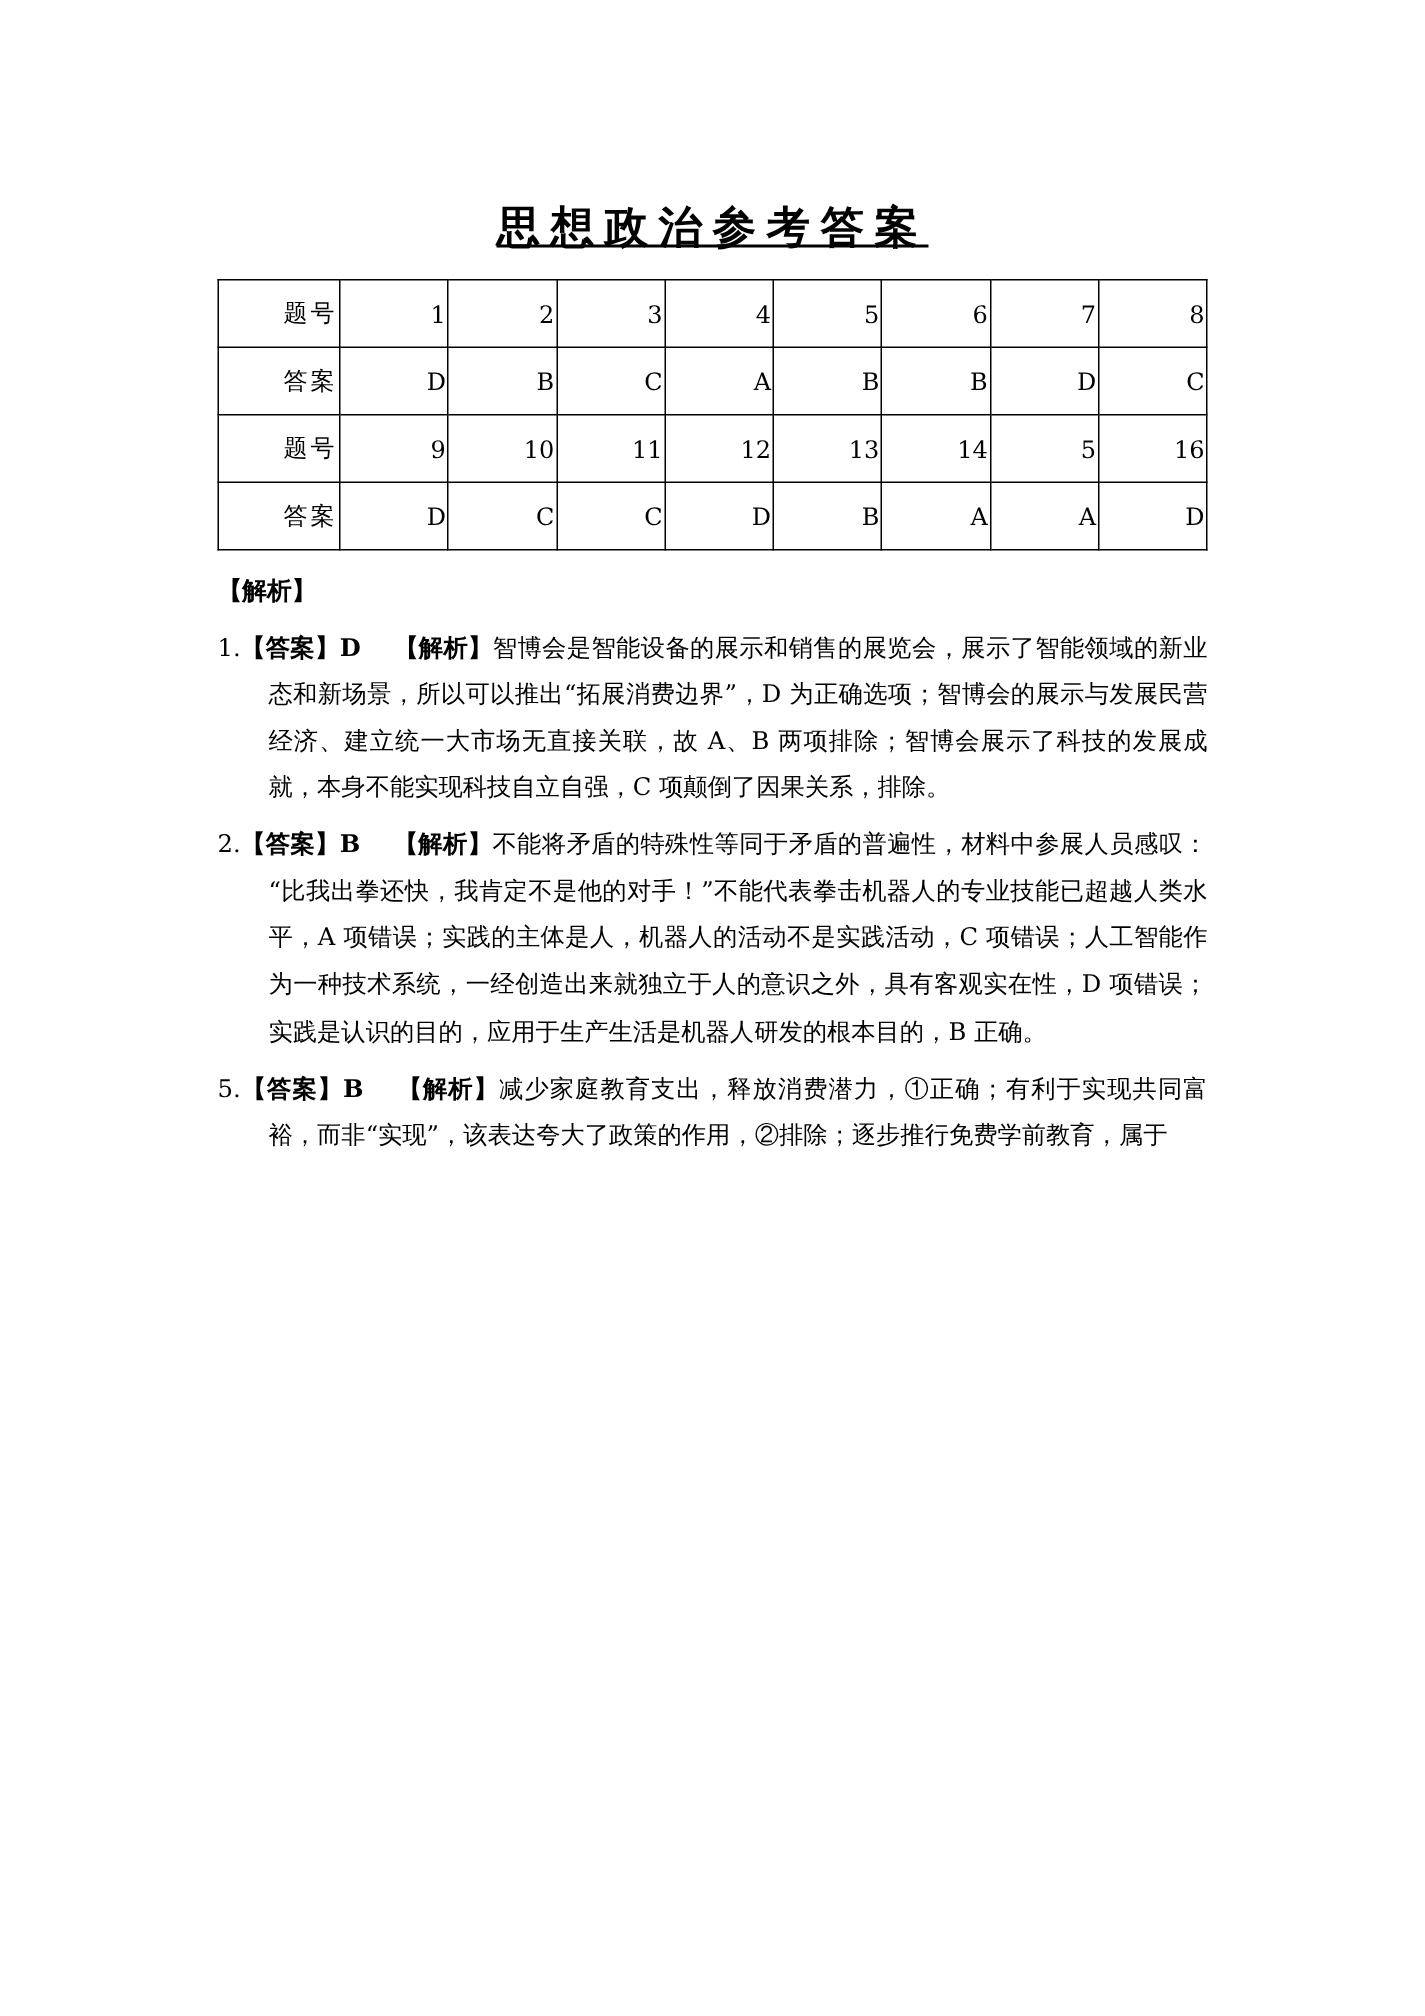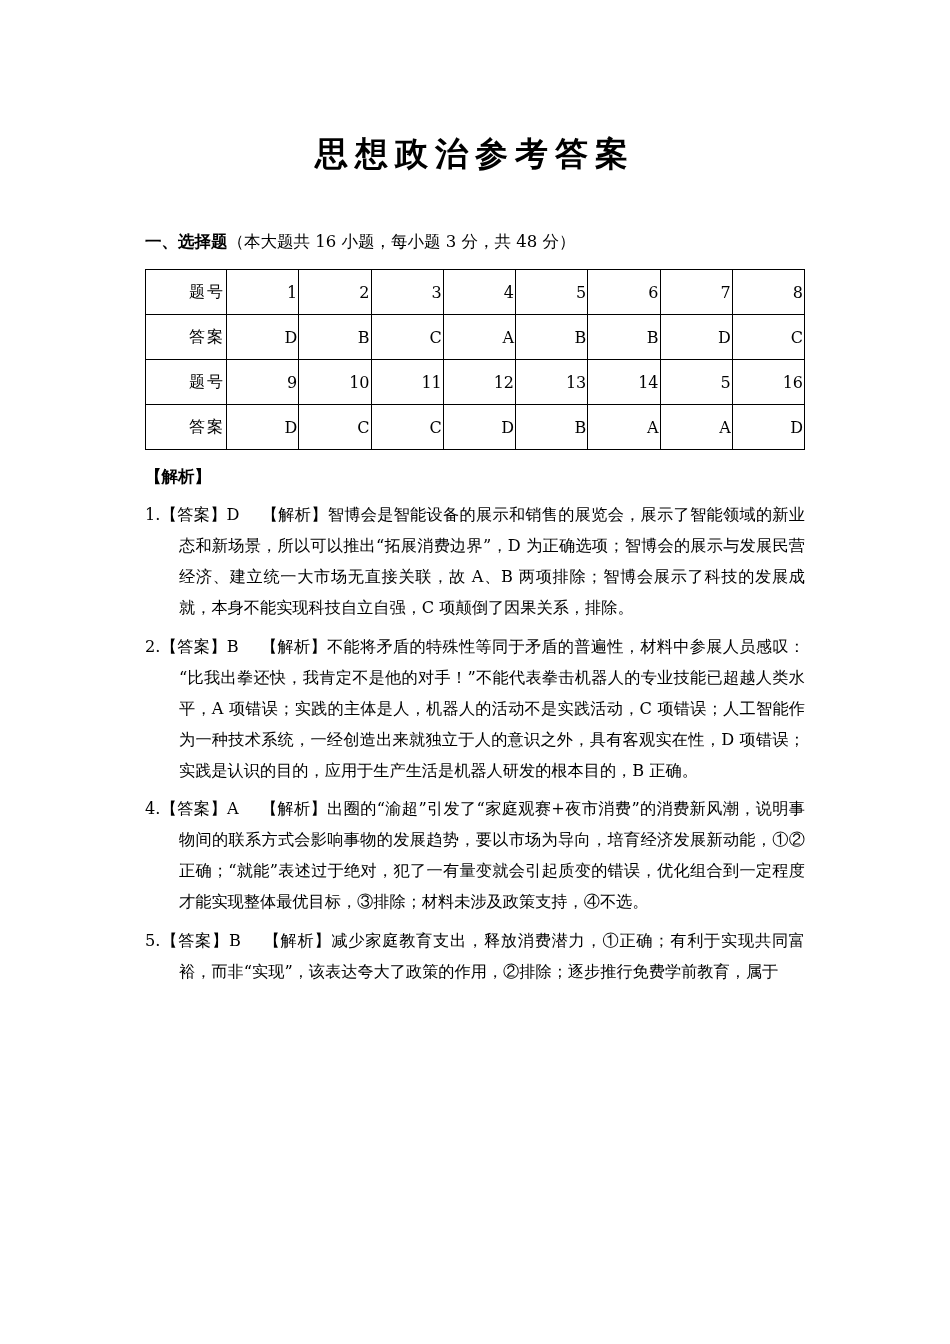--- a/index.html
+++ b/index.html
@@ -18,26 +18,27 @@
   }
   .page {
     position: relative;
     width: 950px;
     height: 1344px;
     box-sizing: border-box;
     padding: 0 145px 0 145px;
   }
   .doc-title {
     text-align: center;
-    font-size: 33px;
+    font-size: 29px;
     font-weight: bold;
     letter-spacing: 7px;
     margin-top: 132px;
     margin-bottom: 0;
     font-family: "DejaVu Serif", "Liberation Serif", serif;
+    text-decoration: underline;
   }
   .section-heading {
     margin-top: 52px;
     font-size: 16.5px;
     line-height: 1.6;
   }
   .section-heading .bold {
     font-weight: bold;
   }
   table.answers {
@@ -68,42 +69,39 @@
     margin-top: 7px;
     font-size: 16.2px;
     line-height: 1.92;
     text-align: justify;
     text-justify: inter-ideograph;
   }
   .qa .num {
     font-family: "DejaVu Serif", "Liberation Serif", serif;
   }
   .qa .tag {
-    font-weight: normal;
+    font-weight: bold;
   }
   .qa p {
     margin: 0;
     padding-left: 34px;
     text-indent: -34px;
   }
   .gap {
     display: inline-block;
     width: 22px;
   }
 </style>
 </head>
 <body>
 
 <div class="page">
 
   <div class="doc-title">思想政治参考答案</div>
 
-  <div class="section-heading">
-    <span class="bold">一、选择题</span><span>（本大题共 16 小题，每小题 3 分，共 48 分）</span>
-  </div>
 
   <table class="answers">
     <tbody>
       <tr>
         <td class="lbl">题号</td>
         <td>1</td>
         <td>2</td>
         <td>3</td>
         <td>4</td>
         <td>5</td>
@@ -155,25 +153,20 @@
     </p>
   </div>
 
   <div class="qa">
     <p>
       <span class="num">2.</span><span class="tag">【答案】B</span><span class="gap"></span><span class="tag">【解析】</span><span>不能将矛盾的特殊性等同于矛盾的普遍性，材料中参展人员感叹：“比我出拳还快，我肯定不是他的对手！”不能代表拳击机器人的专业技能已超越人类水平，A 项错误；实践的主体是人，机器人的活动不是实践活动，C 项错误；人工智能作为一种技术系统，一经创造出来就独立于人的意识之外，具有客观实在性，D 项错误；实践是认识的目的，应用于生产生活是机器人研发的根本目的，B 正确。</span>
     </p>
   </div>
 
 
-  <div class="qa">
-    <p>
-      <span class="num">4.</span><span class="tag">【答案】A</span><span class="gap"></span><span class="tag">【解析】</span><span>出圈的“渝超”引发了“家庭观赛+夜市消费”的消费新风潮，说明事物间的联系方式会影响事物的发展趋势，要以市场为导向，培育经济发展新动能，①②正确；“就能”表述过于绝对，犯了一有量变就会引起质变的错误，优化组合到一定程度才能实现整体最优目标，③排除；材料未涉及政策支持，④不选。</span>
-    </p>
-  </div>
 
   <div class="qa">
     <p>
       <span class="num">5.</span><span class="tag">【答案】B</span><span class="gap"></span><span class="tag">【解析】</span><span>减少家庭教育支出，释放消费潜力，①正确；有利于实现共同富裕，而非“实现”，该表达夸大了政策的作用，②排除；逐步推行免费学前教育，属于</span>
     </p>
   </div>
 
 </div>
 
 </body></html>

